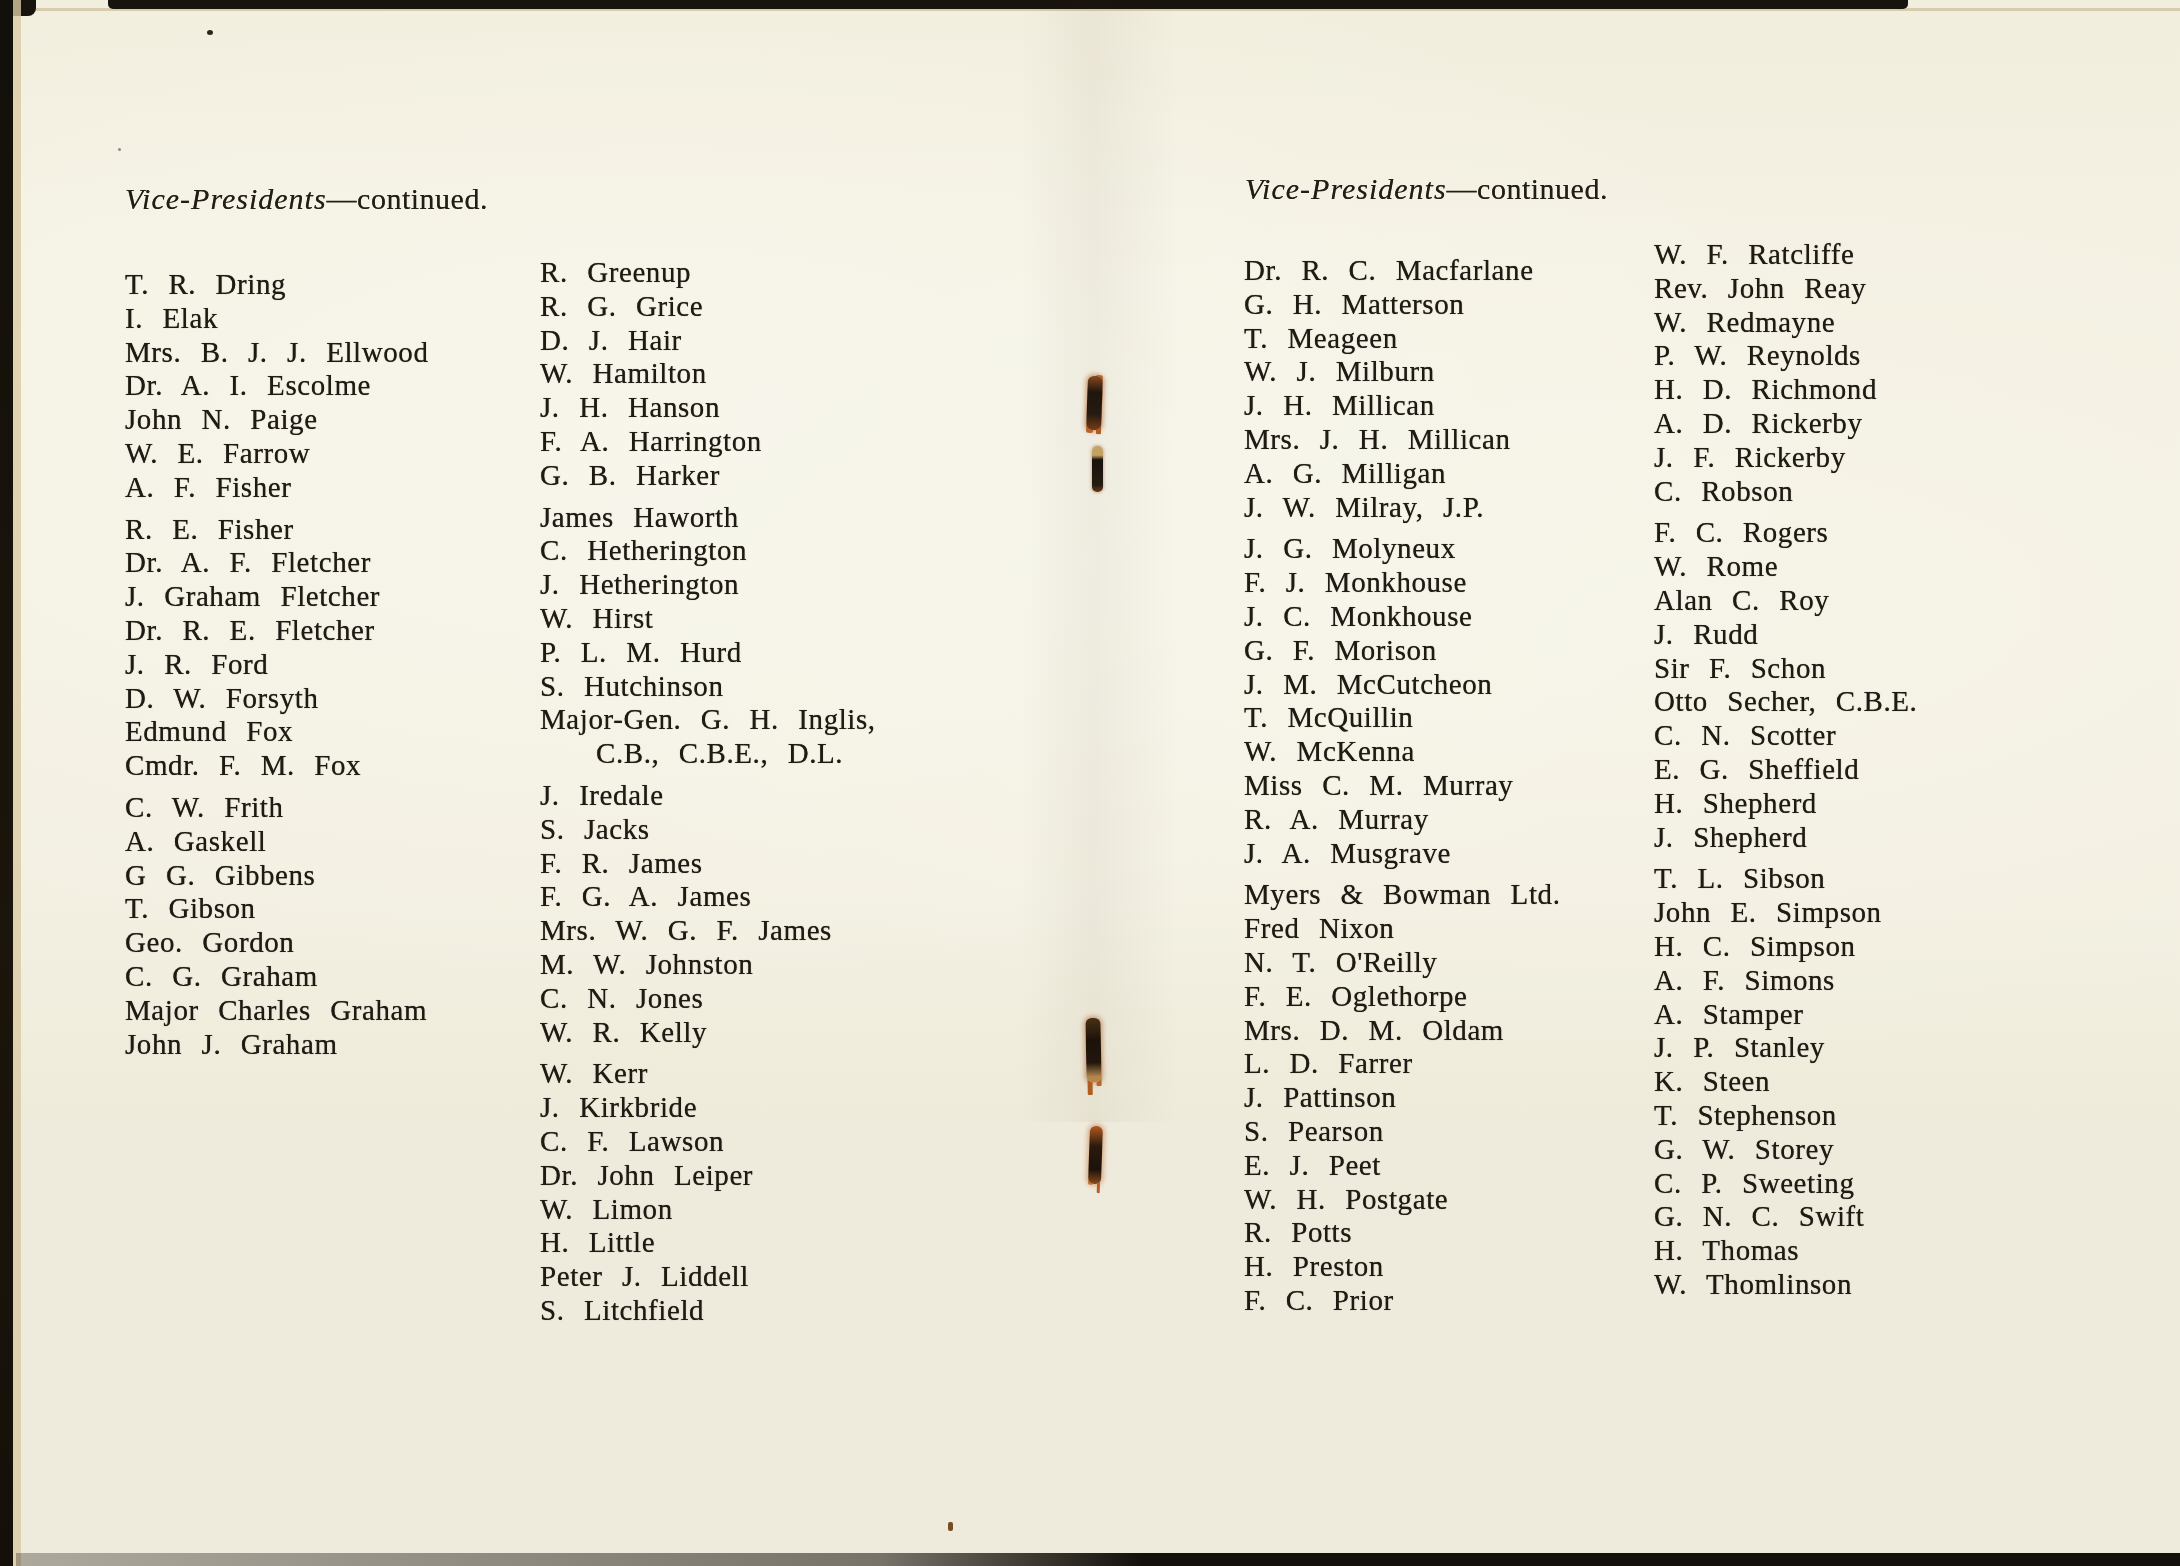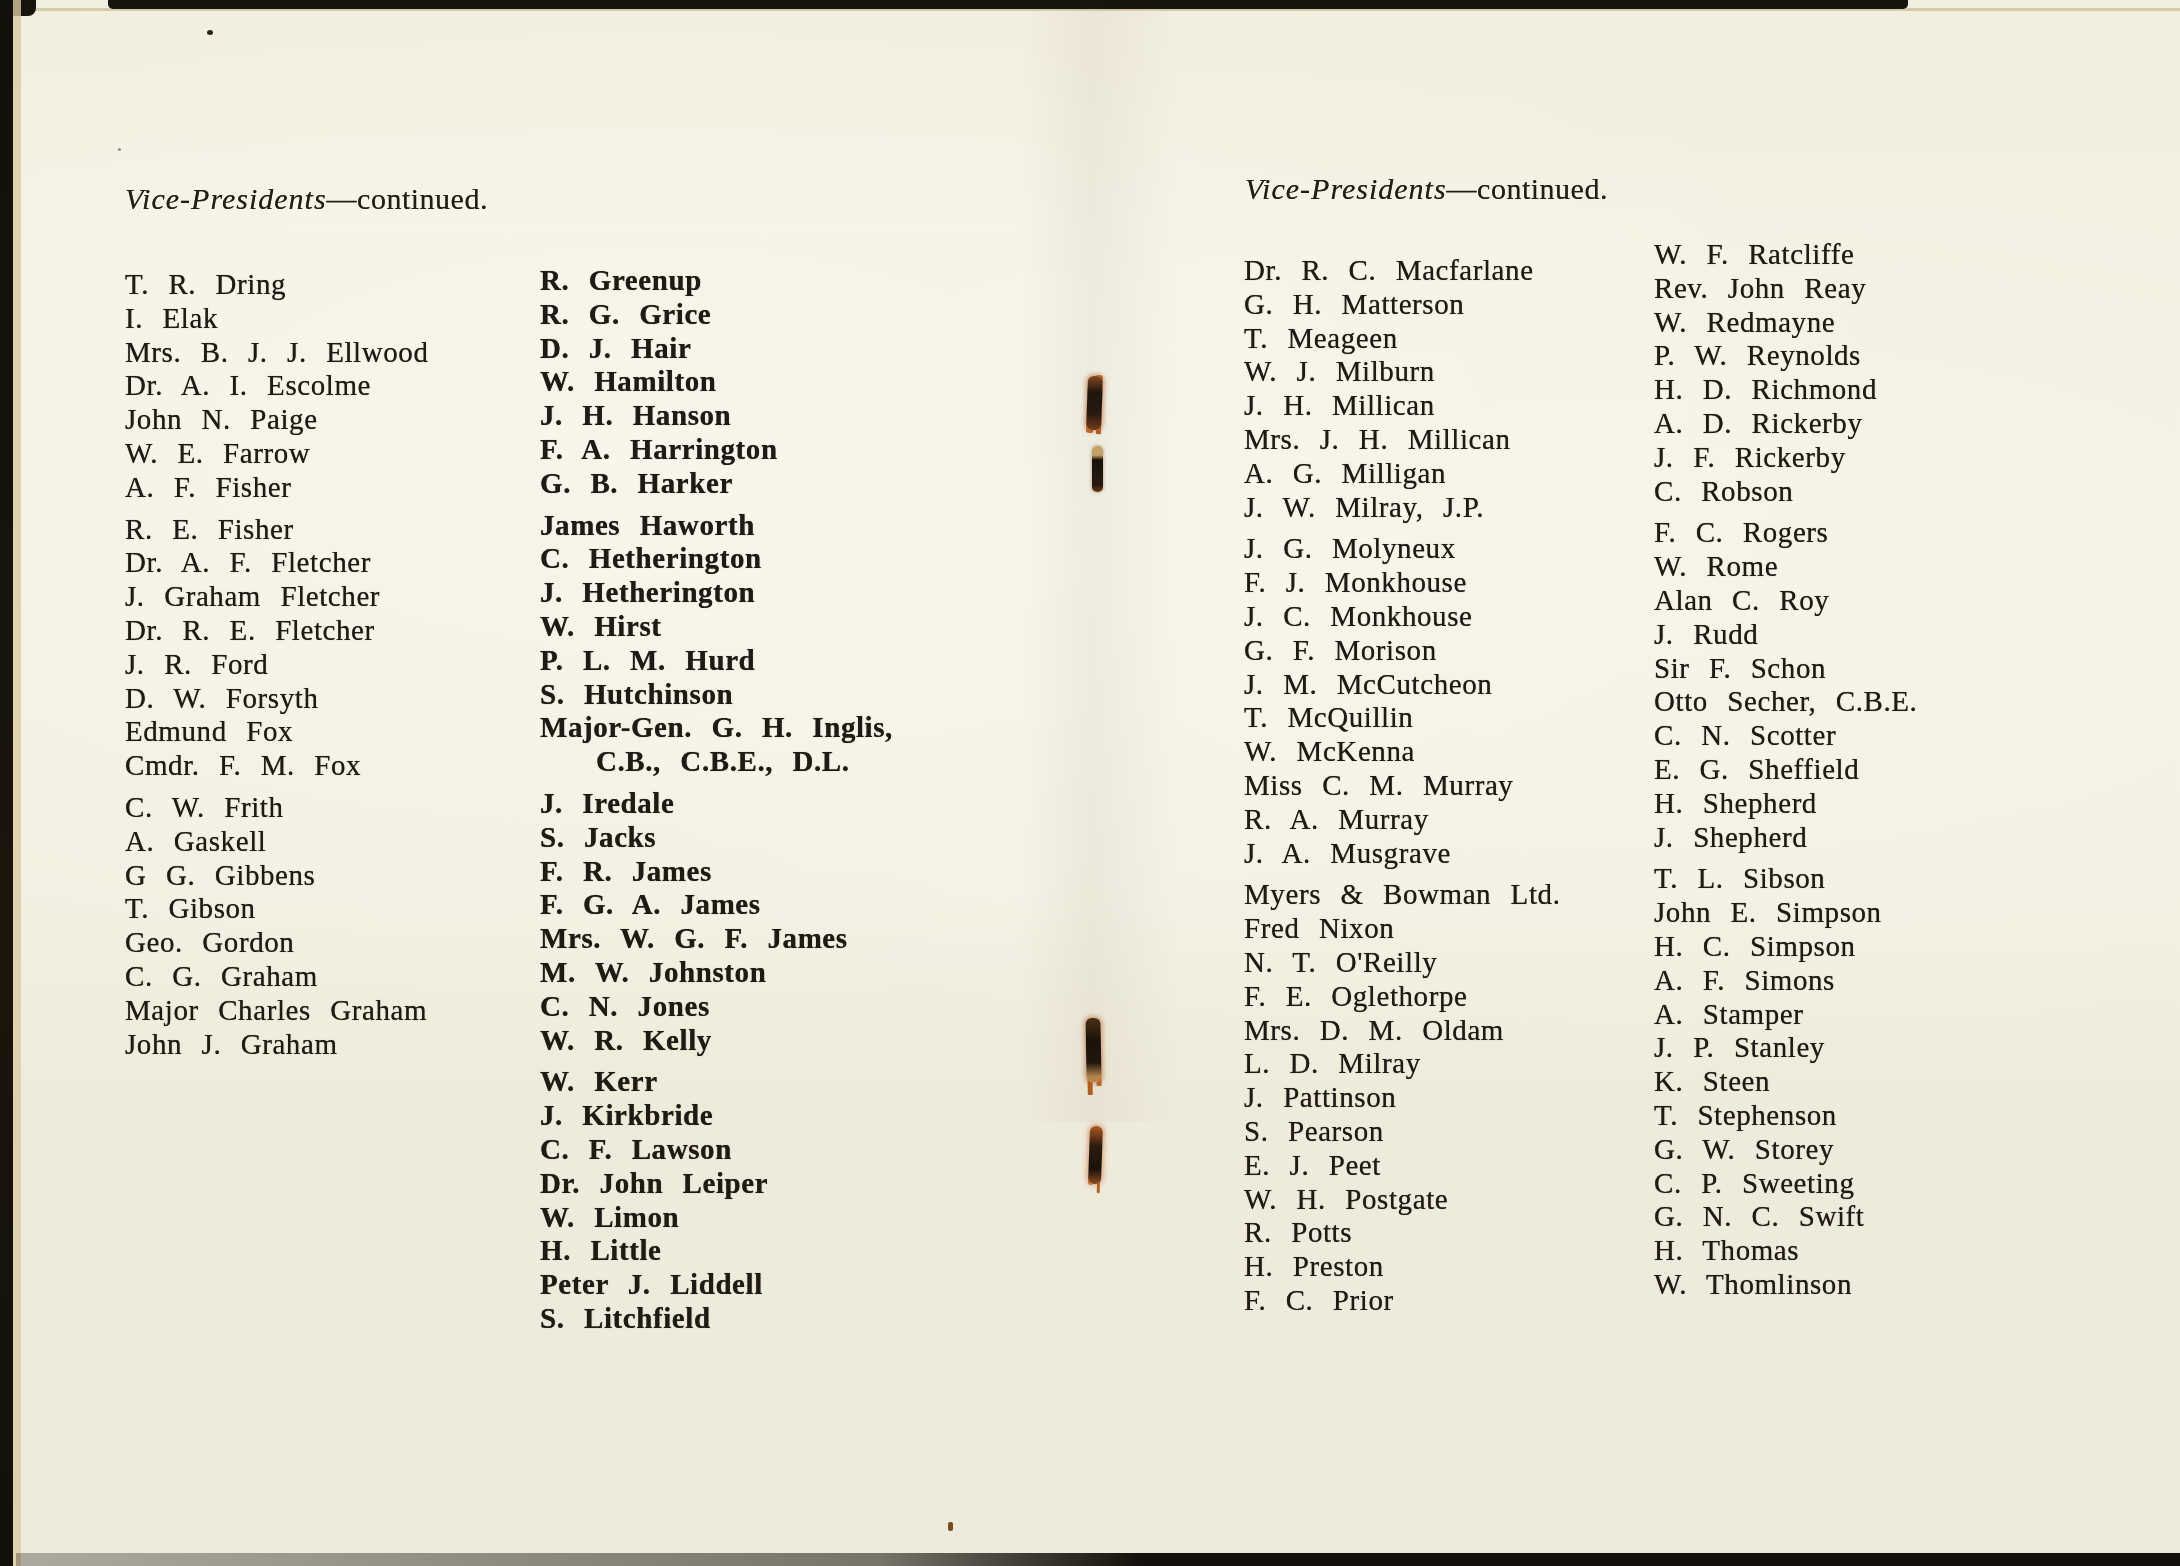--- a/index.html
+++ b/index.html
@@ -38,21 +38,21 @@
   .page-left{left:122px;top:168px;width:910px;height:1200px;}
   .page-right{left:1242px;top:158px;width:930px;height:1210px;}
   .header{
     position:absolute;left:3px;top:14px;
     font-size:30px;letter-spacing:.5px;white-space:nowrap;
     color:#221d15;text-shadow:0 0 .6px rgba(34,28,18,.75);
   }
   .header .it{font-style:italic;letter-spacing:1px;}
   .colwrap{position:absolute;white-space:nowrap;}
   .p0c0{left:3px;top:100px;}
-  .p0c1{left:418px;top:96px;font-weight:bold;}
+  .p0c1{left:418px;top:88px;}
   .p1c0{left:2px;top:96px;}
   .p1c1{left:412px;top:80px;}
   .line{
     height:33.8px;line-height:33.8px;
     font-size:29px;
     word-spacing:.40em;letter-spacing:.02em;
     color:#1f1a13;text-shadow:0 0 .7px rgba(31,26,19,.8);
     white-space:nowrap;
   }
   .group + .group{margin-top:8px;}
@@ -189,21 +189,21 @@
           <div class="line">Miss C. M. Murray</div>
           <div class="line">R. A. Murray</div>
           <div class="line">J. A. Musgrave</div>
         </div>
         <div class="group">
           <div class="line">Myers &amp; Bowman Ltd.</div>
           <div class="line">Fred Nixon</div>
           <div class="line">N. T. O'Reilly</div>
           <div class="line">F. E. Oglethorpe</div>
           <div class="line">Mrs. D. M. Oldam</div>
-          <div class="line">L. D. Milray</div>
+          <div class="line">L. D. Farrer</div>
           <div class="line">J. Pattinson</div>
           <div class="line">S. Pearson</div>
           <div class="line">E. J. Peet</div>
           <div class="line">W. H. Postgate</div>
           <div class="line">R. Potts</div>
           <div class="line">H. Preston</div>
           <div class="line">F. C. Prior</div>
         </div>
       </div>
     <div class="colwrap p1c1">

